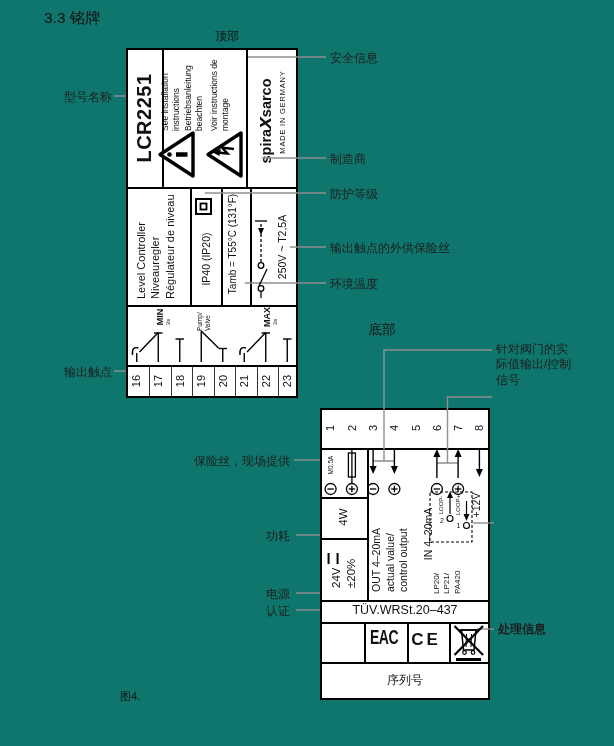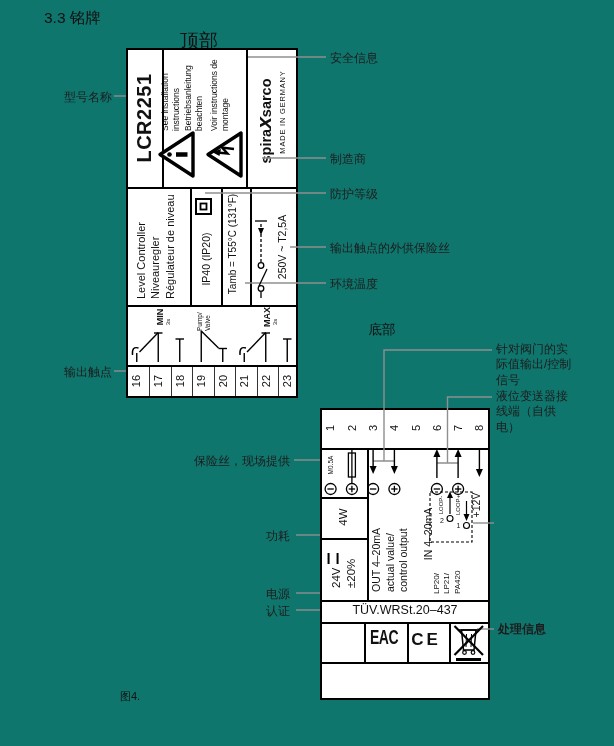--- a/index.html
+++ b/index.html
@@ -21,21 +21,21 @@
   .eac-txt{display:inline-block;font-weight:700;font-size:14px;letter-spacing:-.5px;transform:scaleY(1.5);}
   .ce-txt{display:inline-block;font-weight:600;font-size:17px;letter-spacing:3px;}
   svg{position:absolute;left:0;top:0;pointer-events:none;}
 </style>
 </head>
 <body>
 
 <div id="canvas">
 
   <div class="abs" style="left:44px;top:8px;font-size:15.5px;">3.3 铭牌</div>
-  <div class="abs c" style="left:172px;top:28px;width:54px;font-size:19px;font-family:Liberation Mono, monospace;">顶部</div>
+  <div class="abs c" style="left:200px;top:28px;width:54px;font-size:12px;font-family:Liberation Mono, monospace;">顶部</div>
   <div class="abs c" style="left:355px;top:321px;width:54px;font-size:13.5px;">底部</div>
   <div class="abs" style="left:120px;top:689px;font-size:11px;">图4.</div>
 
   <div class="np" style="left:126px;top:48px;width:172px;height:350px;">
     <div class="seg" style="left:0;top:0;width:168px;height:139px;border-bottom-width:2px;"></div>
     <div class="seg" style="left:34px;top:0;width:86px;height:139px;border-left-width:2px;border-right-width:2px;"></div>
     <div class="seg" style="left:0;top:139px;width:168px;height:118px;border-bottom-width:2px;"></div>
     <div class="seg" style="left:62px;top:139px;width:2px;height:118px;border-left-width:2px;"></div>
     <div class="seg" style="left:93px;top:139px;width:2px;height:118px;border-left-width:2px;"></div>
     <div class="seg" style="left:122px;top:139px;width:2px;height:118px;border-left-width:2px;"></div>
@@ -138,34 +138,34 @@
   <div class="abs" style="left:456.5px;top:522px;font-size:7px;">1</div>
   <div class="rotb" style="left:448px;top:570px;width:48px;font-size:8px;">
     <div>LP20/</div>
     <div>LP21/</div>
     <div>PA420</div>
   </div>
 
   <div class="abs c" style="left:322px;top:603px;width:166px;font-size:12.5px;">TÜV.WRSt.20–437</div>
   <div class="abs c" style="left:363px;top:627px;width:42px;"><span class="eac-txt">EAC</span></div>
   <div class="abs c" style="left:405px;top:630px;width:42px;"><span class="ce-txt">CE</span></div>
+  <div class="abs c" style="left:322px;top:672px;width:166px;font-size:12px;">序列号</div>
 
   <div class="lbl r" style="left:40px;top:90px;width:72px;">型号名称</div>
   <div class="lbl r" style="left:40px;top:365px;width:72px;">输出触点</div>
   <div class="lbl" style="left:330px;top:51px;">安全信息</div>
   <div class="lbl" style="left:330px;top:152px;">制造商</div>
   <div class="lbl" style="left:330px;top:187px;">防护等级</div>
   <div class="lbl" style="left:330px;top:241px;">输出触点的外供保险丝</div>
   <div class="lbl" style="left:330px;top:277px;">环境温度</div>
   <div class="lbl r" style="left:170px;top:454px;width:120px;">保险丝，现场提供</div>
   <div class="lbl r" style="left:218px;top:529px;width:72px;">功耗</div>
   <div class="lbl r" style="left:218px;top:587px;width:72px;">电源</div>
   <div class="lbl r" style="left:218px;top:604px;width:72px;">认证</div>
   <div class="lbl" style="left:496px;top:342px;width:80px;">针对阀门的实际值输出/控制信号</div>
-  <div class="lbl" style="left:496px;top:389px;width:80px;">液位变送器接线端（自供电）</div>
   <div class="lbl" style="left:498px;top:622px;font-weight:bold;">处理信息</div>
 
   <svg width="614" height="746" viewBox="0 0 614 746">
 
     <g stroke="#8f8f8f" stroke-width="1.4" fill="none">
       <path d="M114,96 H126"></path>
         <path d="M114,371 H126"></path>
       <path d="M248,57 H326"></path>
         <path d="M262,158 H326"></path>
         <path d="M205,193 H326"></path>

